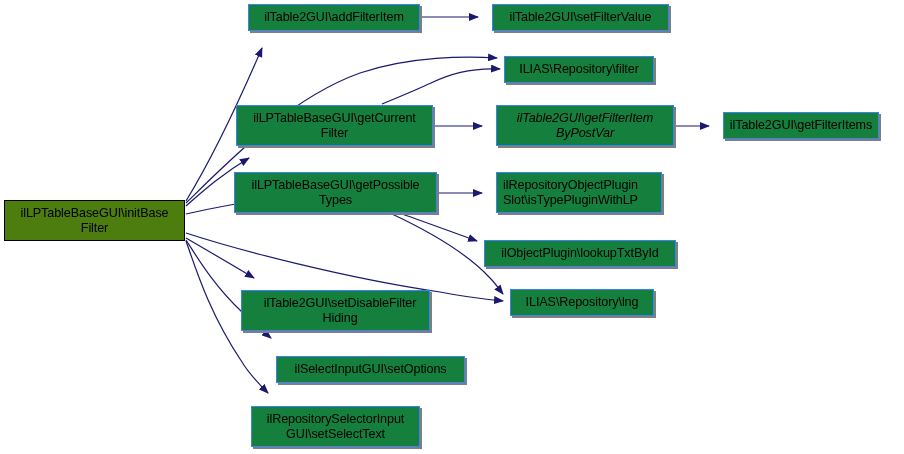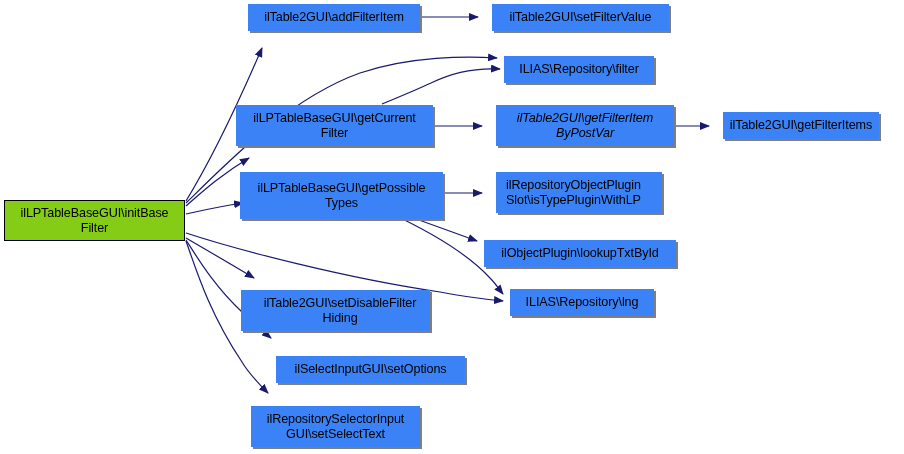--- a/index.html
+++ b/index.html
@@ -18,36 +18,36 @@
   #edges {
     position: absolute;
     left: 0;
     top: 0;
     width: 904px;
     height: 454px;
   }
   .node {
     position: absolute;
     box-sizing: border-box;
-    border: 4px solid #3b82f6;
-    background: #3b82f6;
+    border: 1px solid #3b82f6;
+    background: #15803d;
     color: #000000;
     font-size: 12.6px;
     line-height: 15px;
     display: flex;
     align-items: center;
     justify-content: center;
     text-align: center;
     padding: 0 3px;
     white-space: pre-line;
     letter-spacing: -0.1px;
     z-index: 2;
   }
   .node.current {
-    background: #84cc16;
+    background: #4d7c0f;
     border: 1px solid #000000;
     text-align: center;
   }
   .node.shadow {
     box-shadow: 2px 2px 0 0 #7f7f7f;
   }
   .node.leftalign {
     text-align: left;
     justify-content: flex-start;
     padding-left: 6px;
@@ -85,23 +85,23 @@
       <div class="node current" style="left: 4px; top: 200px; width: 181px; height: 41px;">ilLPTableBaseGUI\initBase
 Filter</div>
       <div class="node shadow" style="left: 248px; top: 4px; width: 172px; height: 27px;">ilTable2GUI\addFilterItem</div>
       <div class="node shadow" style="left: 492px; top: 4px; width: 177px; height: 27px;">ilTable2GUI\setFilterValue</div>
       <div class="node shadow" style="left: 504px; top: 56px; width: 150px; height: 27px;">ILIAS\Repository\filter</div>
       <div class="node shadow" style="left: 236px; top: 105px; width: 197px; height: 41px;">ilLPTableBaseGUI\getCurrent
 Filter</div>
       <div class="node shadow" style="left: 496px; top: 105px; width: 178px; height: 41px; font-style: italic;">ilTable2GUI\getFilterItem
 ByPostVar</div>
       <div class="node shadow" style="left: 723px; top: 112px; width: 156px; height: 27px;">ilTable2GUI\getFilterItems</div>
-      <div class="node shadow" style="left: 240px; top: 172px; width: 203px; height: 47px;">ilLPTableBaseGUI\getPossible
+      <div class="node shadow" style="left: 234px; top: 172px; width: 203px; height: 41px;">ilLPTableBaseGUI\getPossible
 Types</div>
-      <div class="node shadow leftalign" style="left: 496px; top: 172px; width: 166px; height: 41px;">ilRepositoryObjectPlugin
+      <div class="node shadow leftalign" style="left: 496px; top: 172px; width: 166px; height: 41px; text-align: right;">ilRepositoryObjectPlugin
 Slot\isTypePluginWithLP</div>
       <div class="node shadow" style="left: 484px; top: 240px; width: 192px; height: 27px;">ilObjectPlugin\lookupTxtById</div>
       <div class="node shadow" style="left: 510px; top: 289px; width: 144px; height: 27px;">ILIAS\Repository\lng</div>
       <div class="node shadow" style="left: 241px; top: 290px; width: 189px; height: 41px; padding-left: 12px;">ilTable2GUI\setDisableFilter
 Hiding</div>
       <div class="node shadow" style="left: 241px; top: 356px; width: 189px; height: 27px; margin-left: 35px;">ilSelectInputGUI\setOptions</div>
       <div class="node shadow" style="left: 251px; top: 406px; width: 169px; height: 41px;">ilRepositorySelectorInput
 GUI\setSelectText</div>
     </div>
 </div>

